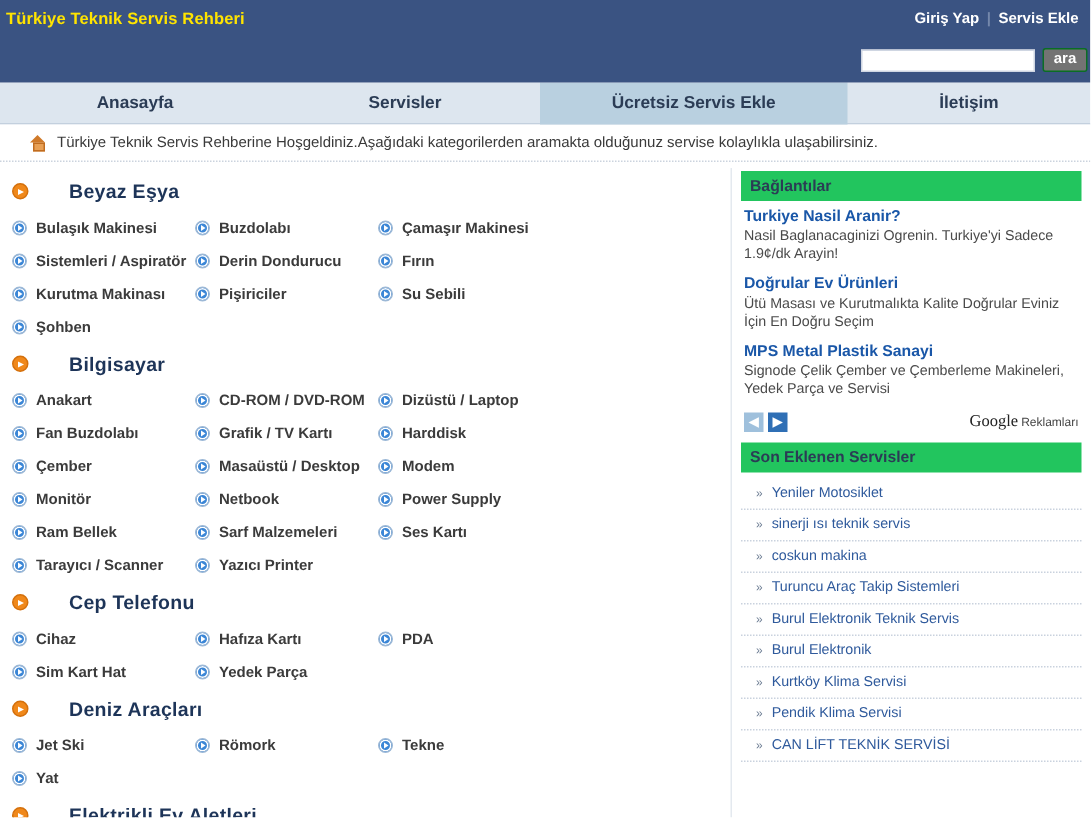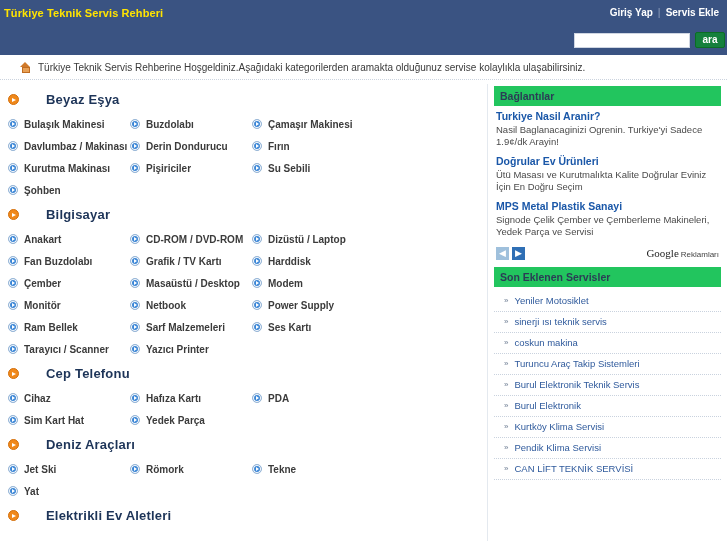--- a/index.html
+++ b/index.html
@@ -80,21 +80,21 @@
     font-size: 10px;
     font-family: "Liberation Sans", sans-serif;
     padding: 0 3px;
     outline: none;
   }
   .search-btn {
     margin-left: 5px;
     height: 16px;
     min-width: 30px;
     padding: 0 6px;
-    background: #15803d;
+    background: #737373;
     border: 1px solid #0a6e24;
     border-radius: 2px;
     color: #ffffff;
     font-size: 10px;
     font-weight: bold;
     font-family: "Liberation Sans", sans-serif;
     line-height: 14px;
     cursor: pointer;
   }
 
@@ -344,20 +344,26 @@
     <div class="top-links">
       <a href="#">Giriş Yap</a><span class="sep">|</span><a href="#">Servis Ekle</a>
     </div>
 
     <div class="search-wrap">
       <input class="search-input" type="text" placeholder="" style="">
       <button class="search-btn">ara</button>
     </div>
   </div>
 
+  <div class="navbar">
+    <div class="nav-tab t0">Anasayfa</div>
+    <div class="nav-tab t1">Servisler</div>
+    <div class="nav-tab t2">Ücretsiz Servis Ekle</div>
+    <div class="nav-tab t3">İletişim</div>
+  </div>
 
   <div class="welcome">
     <div class="home-icon">
       <div class="roof"></div>
       <div class="body"></div>
     </div>
     <div class="welcome-text">Türkiye Teknik Servis Rehberine Hoşgeldiniz.Aşağıdaki kategorilerden aramakta olduğunuz servise kolaylıkla ulaşabilirsiniz.</div>
   </div>
 
   <div class="content">
@@ -376,21 +382,21 @@
             <div class="cat-item">
               <span class="icon-play-blue"></span>
               <span class="cat-item-label">Buzdolabı</span>
             </div>
             <div class="cat-item">
               <span class="icon-play-blue"></span>
               <span class="cat-item-label">Çamaşır Makinesi</span>
             </div>
             <div class="cat-item">
               <span class="icon-play-blue"></span>
-              <span class="cat-item-label">Davlumbaz / Makinası</span>
+              <span class="cat-item-label">Sistemleri / Aspiratör</span>
             </div>
             <div class="cat-item">
               <span class="icon-play-blue"></span>
               <span class="cat-item-label">Derin Dondurucu</span>
             </div>
             <div class="cat-item">
               <span class="icon-play-blue"></span>
               <span class="cat-item-label">Fırın</span>
             </div>
             <div class="cat-item">

